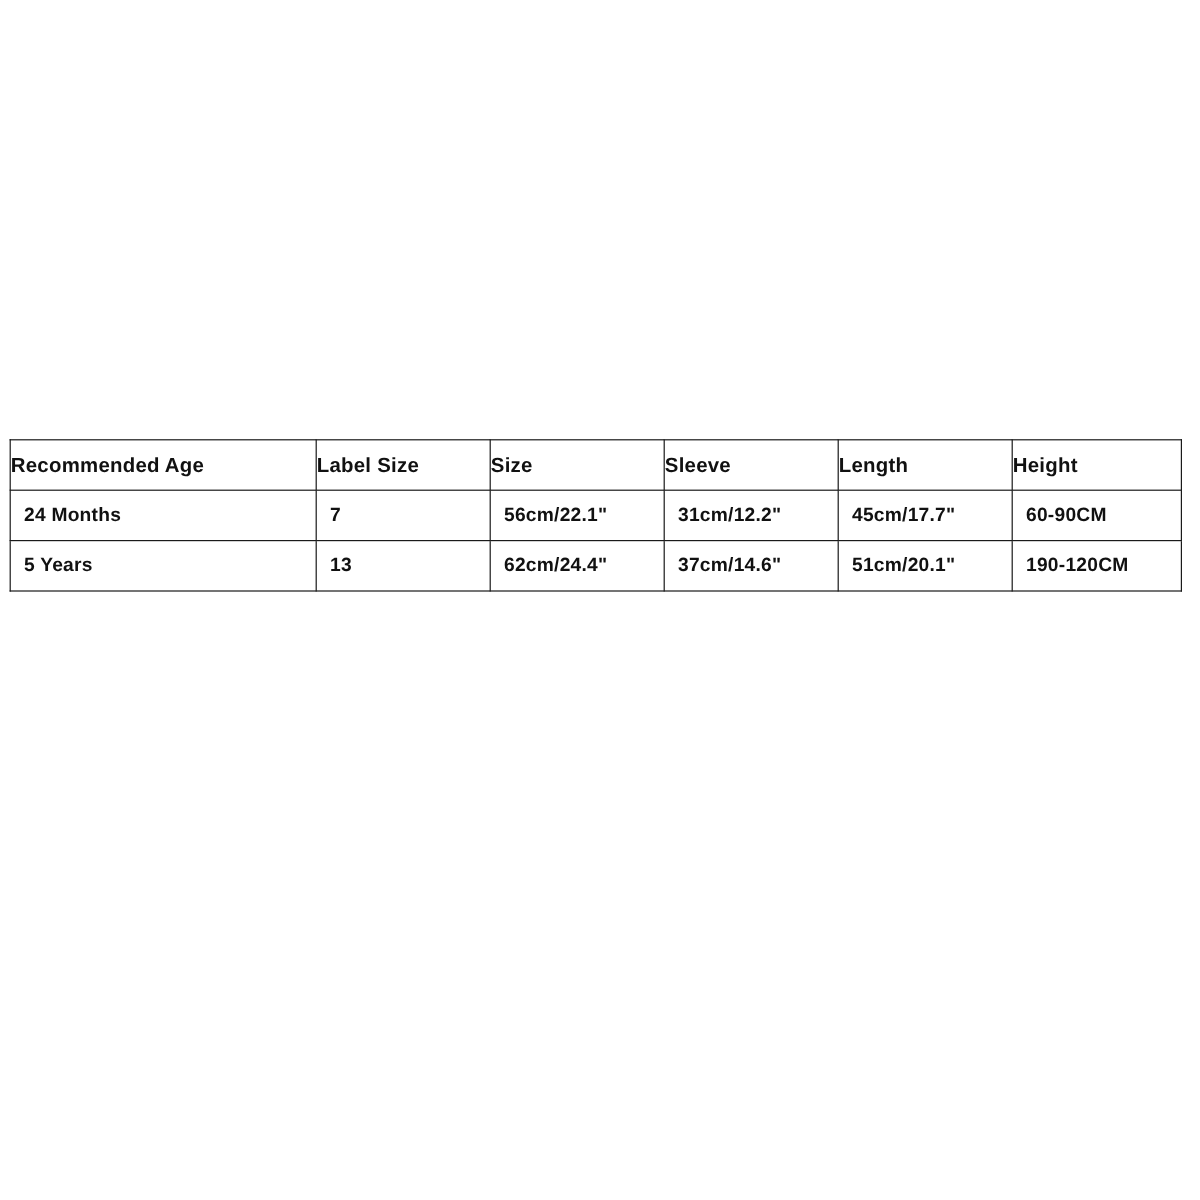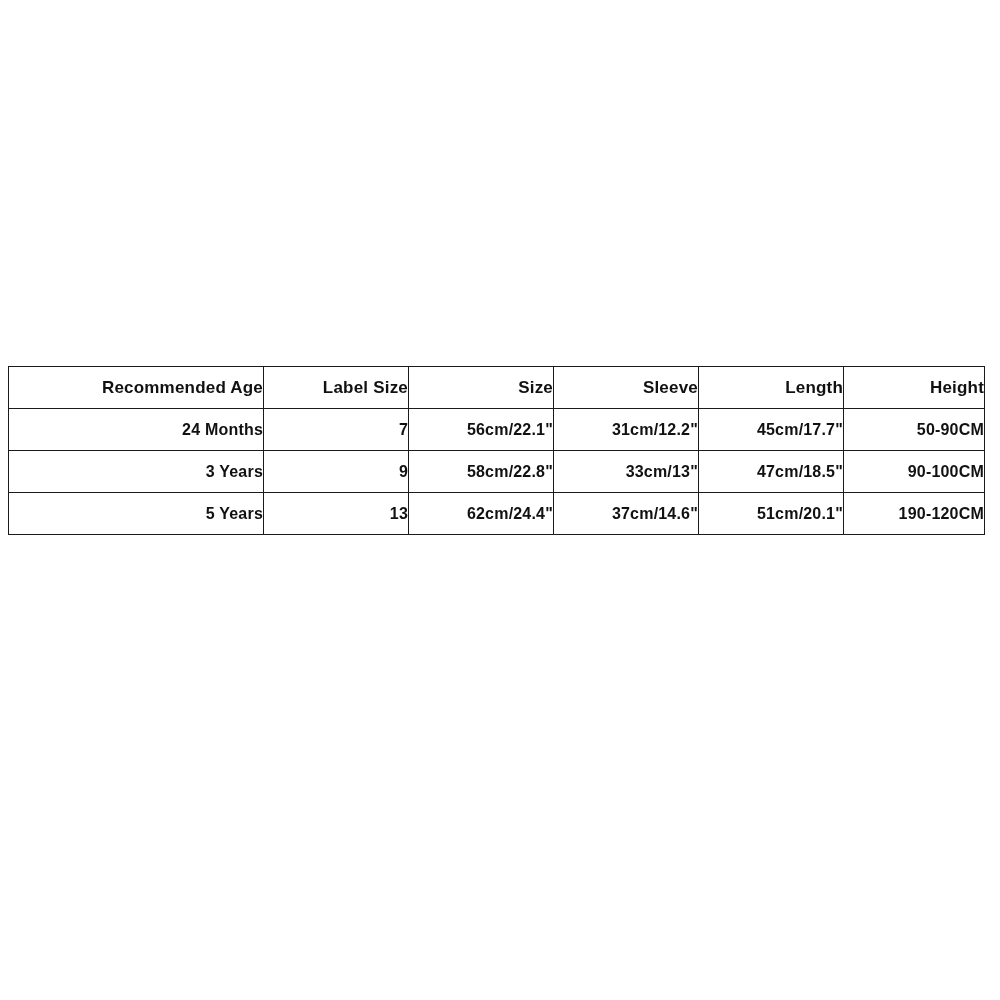--- a/index.html
+++ b/index.html
@@ -30,21 +30,21 @@
     width: 976px;
   }
   table.size-chart {
     border-collapse: collapse;
     width: 976px;
     table-layout: fixed;
   }
   table.size-chart th,
   table.size-chart td {
     border: 1px solid #1a1a1a;
-    text-align: right;
+    text-align: left;
     vertical-align: middle;
     font-weight: bold;
     color: #111111;
     padding: 0;
     height: 41px;
     line-height: 41px;
     white-space: nowrap;
     overflow: hidden;
   }
   table.size-chart th {
@@ -88,29 +88,21 @@
           <th>Height</th>
         </tr>
       </thead>
       <tbody>
         <tr>
           <td>24 Months</td>
           <td>7</td>
           <td>56cm/22.1"</td>
           <td>31cm/12.2"</td>
           <td>45cm/17.7"</td>
-          <td>50-90CM</td>
-        </tr>
-        <tr>
-          <td>3 Years</td>
-          <td>9</td>
-          <td>58cm/22.8"</td>
-          <td>33cm/13"</td>
-          <td>47cm/18.5"</td>
-          <td>90-100CM</td>
+          <td>60-90CM</td>
         </tr>
         <tr>
           <td>5 Years</td>
           <td>13</td>
           <td>62cm/24.4"</td>
           <td>37cm/14.6"</td>
           <td>51cm/20.1"</td>
           <td>190-120CM</td>
         </tr>
       </tbody>

